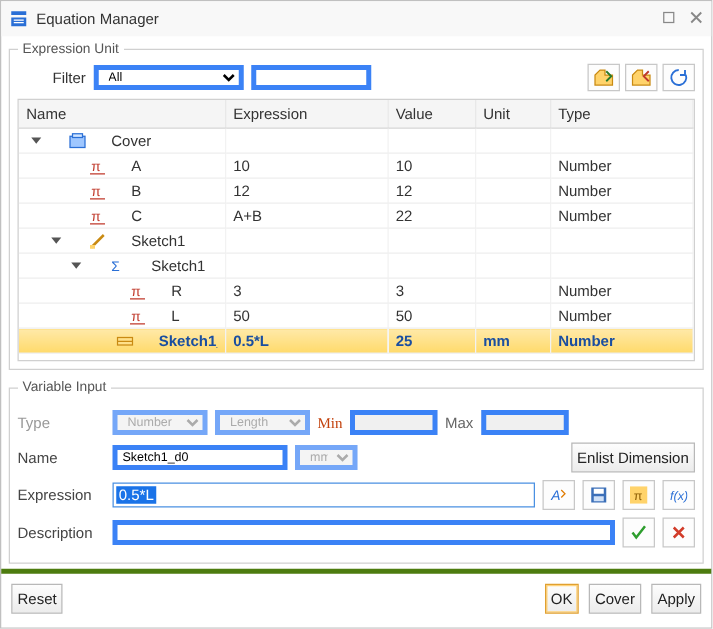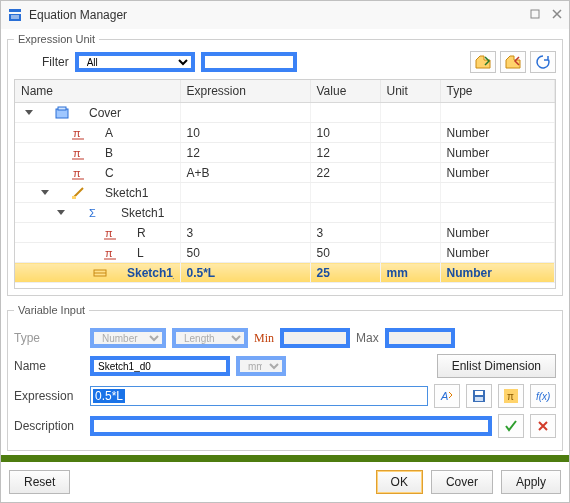--- a/index.html
+++ b/index.html
@@ -45,25 +45,25 @@
 tr.selected td { background: linear-gradient(#ffe9a8,#ffda6a); color: #1a4ea0; font-weight: bold; }
 .tree-cell { display: flex; align-items: center; gap: 20px; overflow: hidden; }
 .expander {
   width: 0; height: 0; border-style: solid; display: inline-block; margin-right: 2px;
 }
 .expander.open { border-width: 5px 4px 0 4px; border-color: #555 transparent transparent transparent; }
 .node-icon { width: 14px; height: 14px; display: inline-flex; align-items: center; justify-content: center; flex-shrink:0; }
 .varinput .row { display: flex; align-items: center; gap: 6px; margin: 6px 0; }
 .varinput .lbl { width: 70px; color: #444; }
 .btn {
-  height: 24px; padding: 0 14px; border: 1px solid #b8b8b8; background: linear-gradient(#fdfdfd,#ececec);
+  height: 24px; padding: 0 4px; border: 1px solid #b8b8b8; background: linear-gradient(#fdfdfd,#ececec);
   font-size: 12px; color: #222; cursor: default;
 }
 .btn.default { border: 1px solid #e0a030; box-shadow: 0 0 0 1px #ffd27a inset; }
-.footer { display: flex; gap: 8px; padding: 8px; border-top: 7px solid #4d7c0f; }
+.footer { display: flex; gap: 8px; padding: 8px; border-top: 4px solid #4d7c0f; }
 .footer .spacer { flex: 1; }
 .expr-selected {
   border:1px solid #4a90e2; height:20px; display:flex; align-items:center; padding:0 2px; flex:1;
 }
 .expr-selected span { background:#1a73e8; color:#fff; padding:0 2px; }
 .small-iconbtn { width:26px; height:24px; border:1px solid #c8c8c8; background:#fdfdfd; display:flex; align-items:center; justify-content:center; }
 </style>
 </head>
 <body>
 

